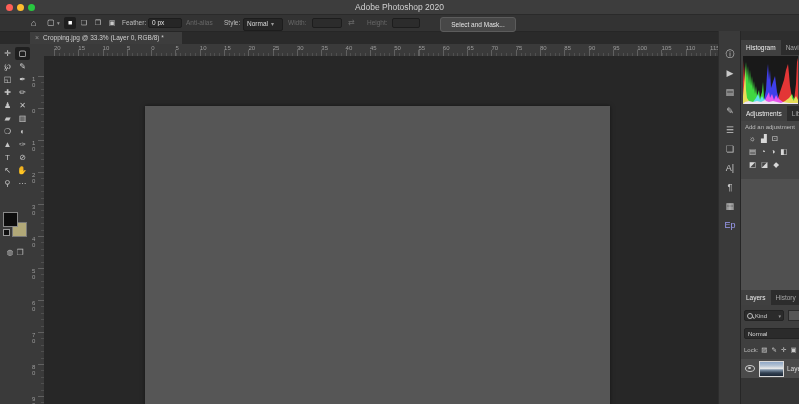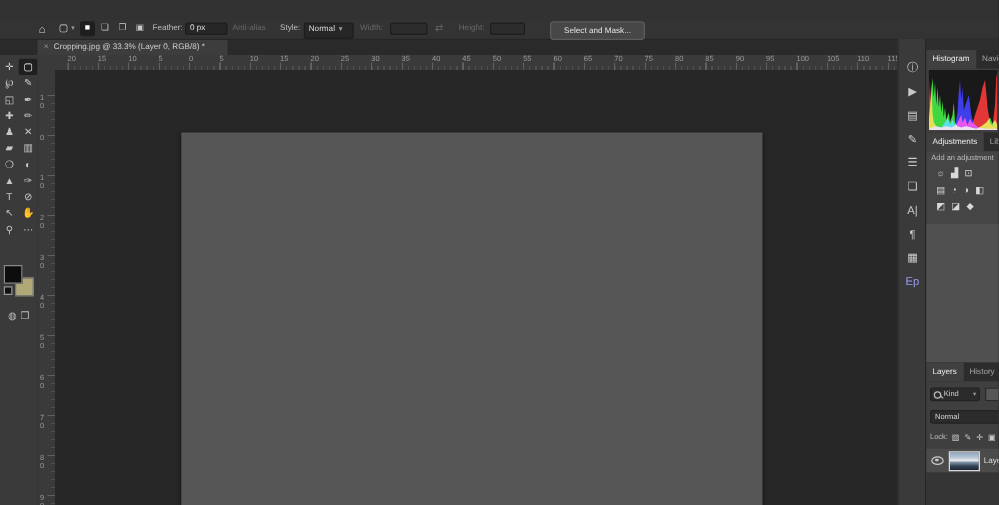--- a/index.html
+++ b/index.html
@@ -113,20 +113,26 @@
      background:linear-gradient(180deg,#8ea7c7 0%,#b7c5d4 28%,#e9eaea 46%,#8296ab 56%,#324152 78%,#1d2837 100%);}
   .layer-name{font-size:6.5px;color:#dddddd;margin-left:3px;white-space:nowrap;}
   .layers-rest{position:absolute;left:0;top:73px;right:0;bottom:0;background:#353535;}
   .gap-right-top{position:absolute;left:740px;top:31px;width:59px;height:9px;background:#313131;}
 </style>
 </head>
 <body>
 
 <div id="app">
 
+  <div class="titlebar">
+    <span class="tl" id="tl-close" style="left: 6px; background: rgb(255, 95, 87);"></span>
+    <span class="tl" id="tl-min" style="left: 17px; background: rgb(254, 188, 46);"></span>
+    <span class="tl" id="tl-zoom" style="left: 28px; background: rgb(40, 200, 64);"></span>
+    <div class="title">Adobe Photoshop 2020</div>
+  </div>
 
   <div class="optionsbar">
     <span class="ob ob-icon" style="left:31px">⌂</span>
     <span class="ob ob-icon" style="left:47px;font-size:8px">▢</span>
     <span class="ob" style="left:57px;color:#9a9a9a;font-size:5.5px">▾</span>
     <div class="modes">
         <span class="mode active">■</span>
         <span class="mode">❏</span>
         <span class="mode">❐</span>
         <span class="mode">▣</span>

